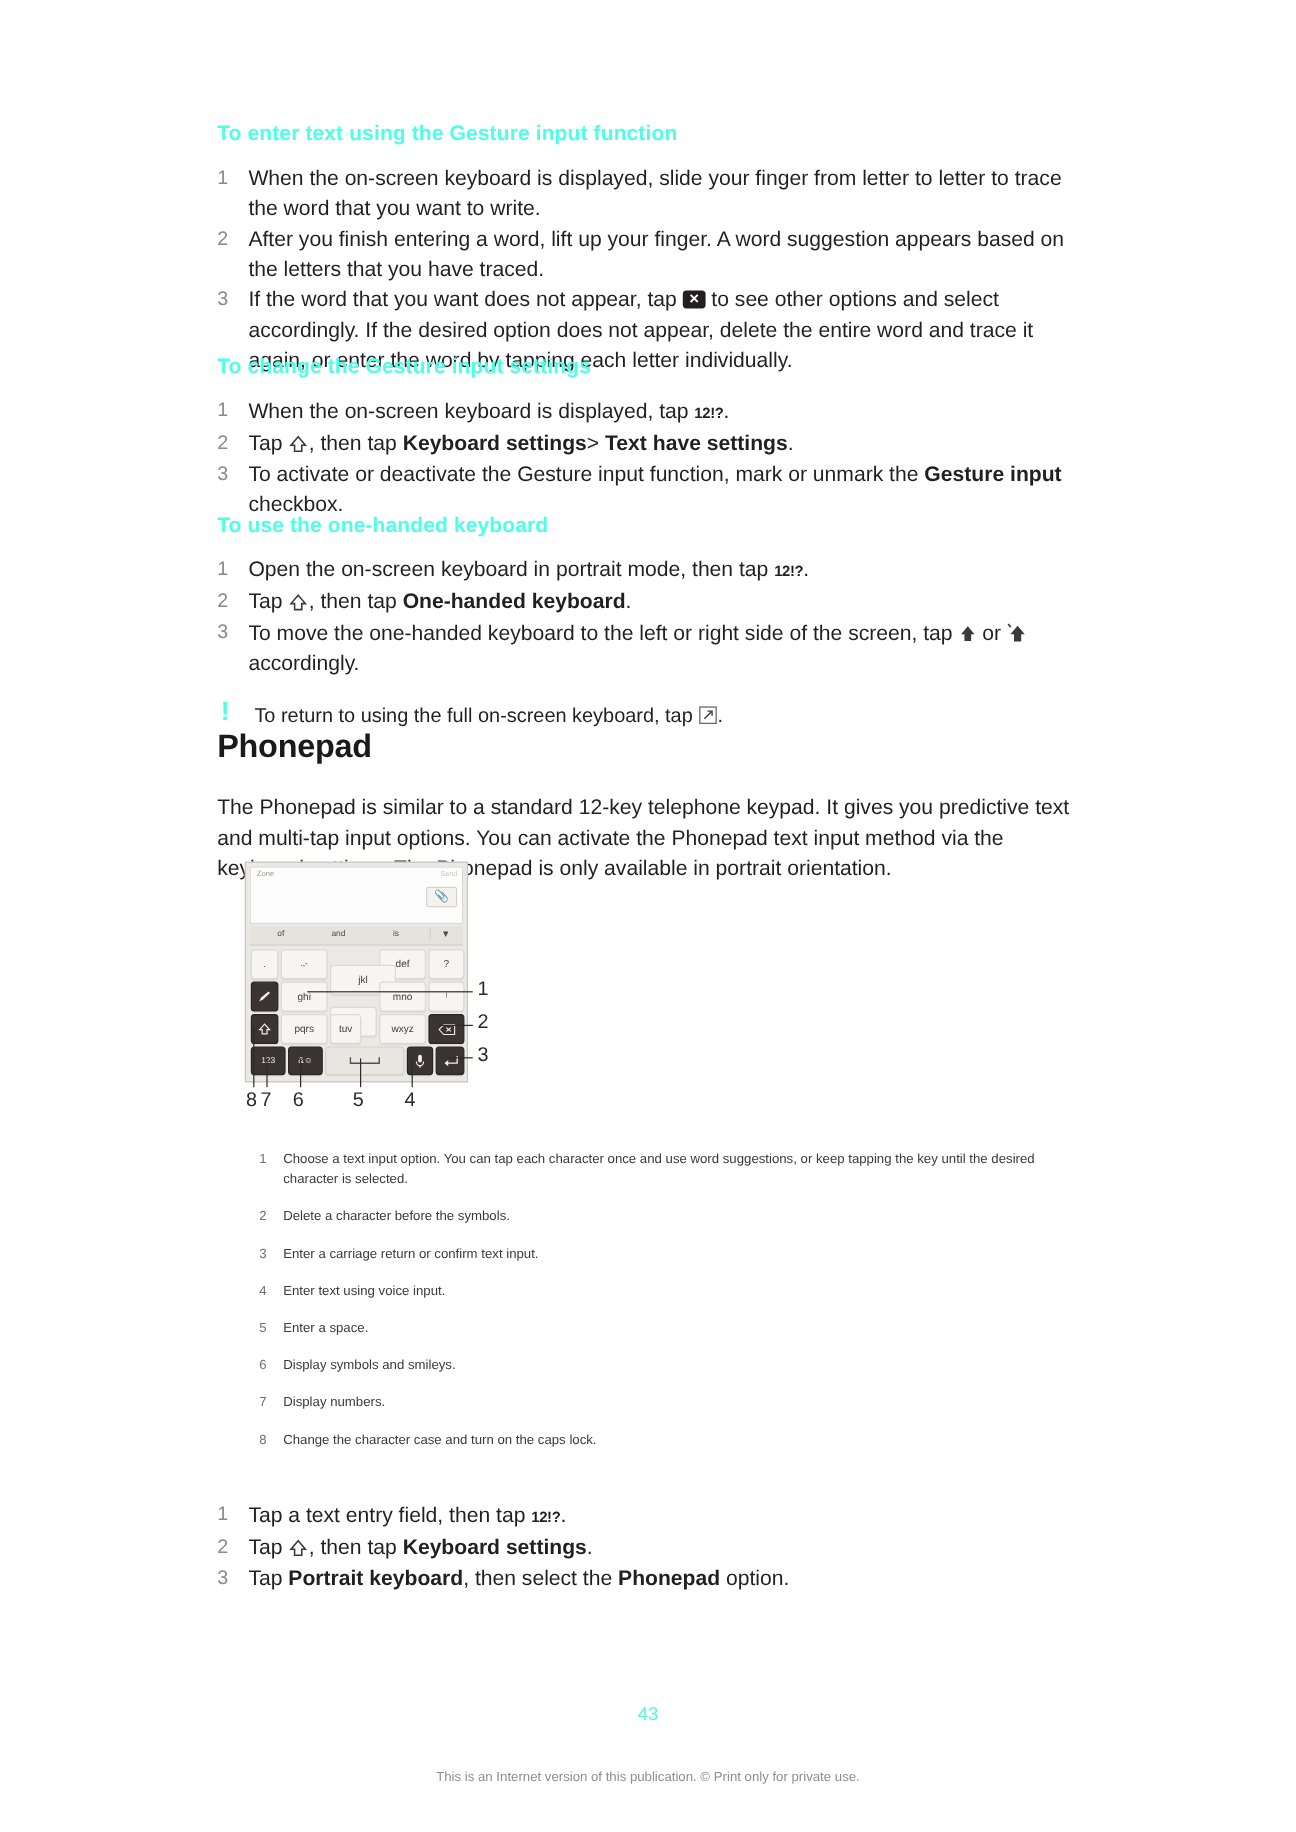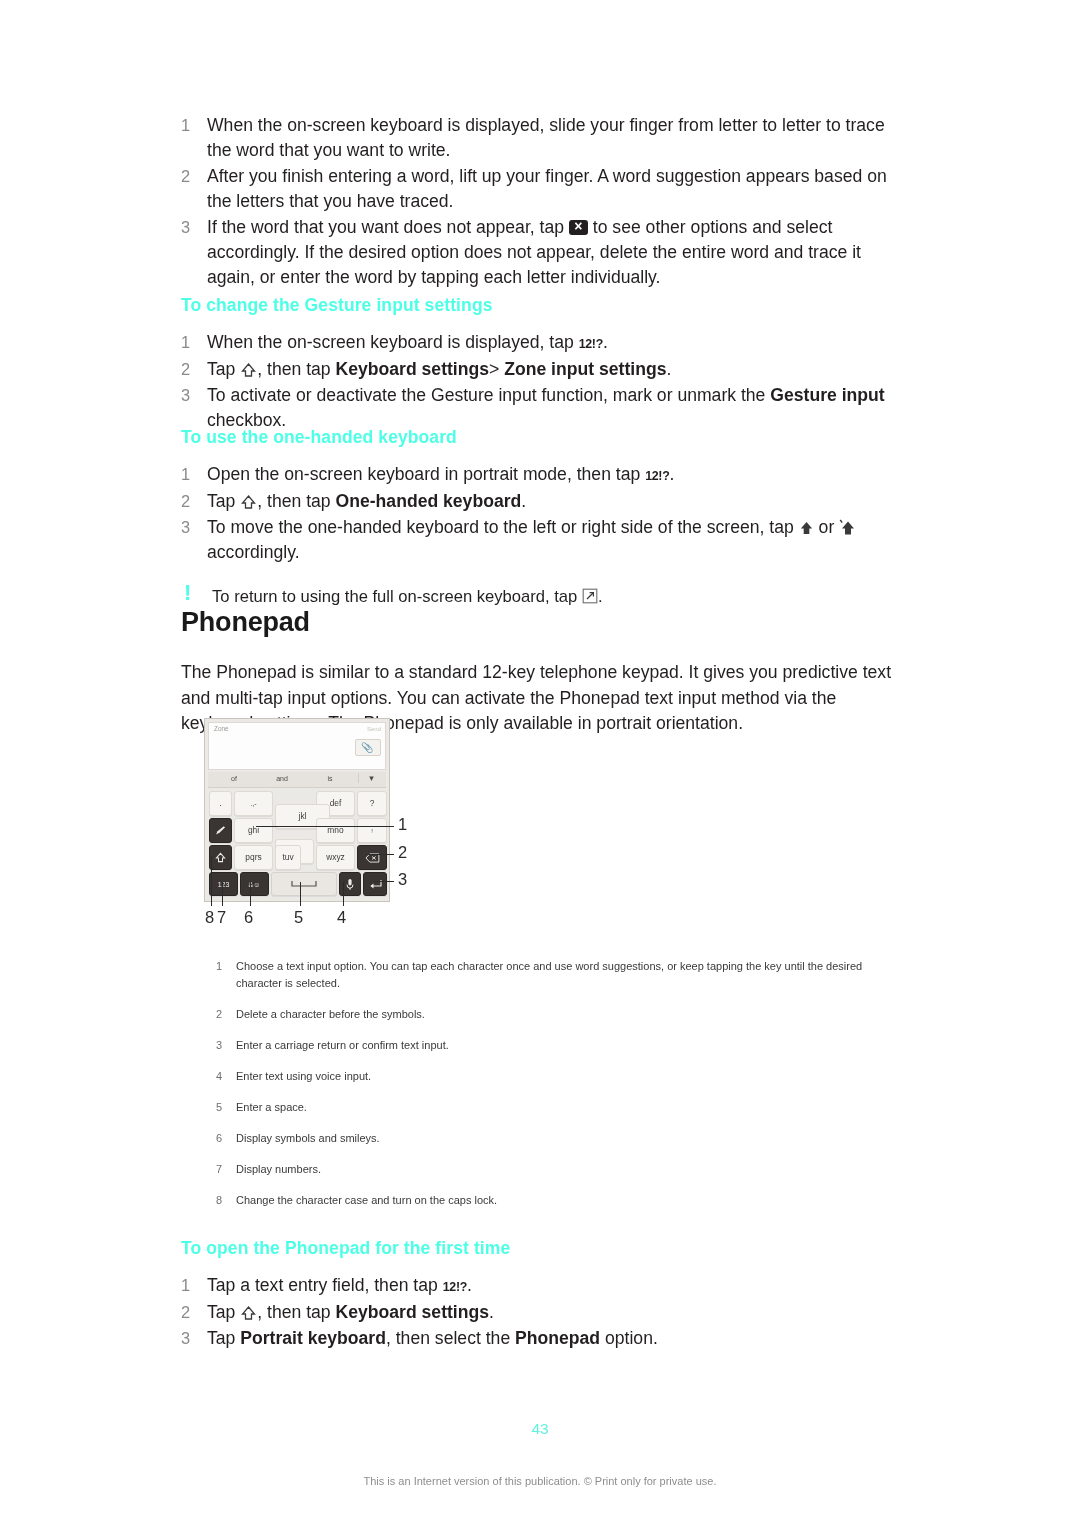--- a/index.html
+++ b/index.html
@@ -281,34 +281,35 @@
     color: #8e8e8e;
     font-size: 11px;
   }
 </style>
 </head>
 <body>
 
 <div class="page">
 
   <div class="col" style="top:100px;">
+    <div class="h3">To enter text using the Gesture input function</div>
     <ol class="steps" style="margin-top:13px;">
       <li><span>When the on-screen keyboard is displayed, slide your finger from letter to letter to trace the word that you want to write.</span></li>
       <li><span>After you finish entering a word, lift up your finger. A word suggestion appears based on the letters that you have traced.</span></li>
       <li><span>If the word that you want does not appear, tap </span><span class="ic ic-del"></span><span> to see other options and select accordingly. If the desired option does not appear, delete the entire word and trace it again, or enter the word by tapping each letter individually.</span></li>
     </ol>
   </div>
 
   <div class="col" style="top:294px;">
     <div class="h3">To change the Gesture input settings</div>
     <ol class="steps" style="margin-top:13px;">
       <li><span>When the on-screen keyboard is displayed, tap </span><span class="ic-12">12!?</span><span>.</span></li>
       <li><span>Tap </span><svg class="ic ic-shift" viewBox="0 0 16 16">
             <path d="M8 2 L14 9 L11 9 L11 14 L5 14 L5 9 L2 9 Z" fill="none" stroke="#3a3a3a" stroke-width="1.3"></path>
-          </svg><span>, then tap </span><b>Keyboard settings</b><span>&gt; </span><b>Zone input settings</b><span>.</span></li>
+          </svg><span>, then tap </span><b>Keyboard settings</b><span>&gt; </span><b>Text have settings</b><span>.</span></li>
       <li><span>To activate or deactivate the Gesture input function, mark or unmark the </span><b>Gesture input</b><span> checkbox.</span></li>
     </ol>
   </div>
 
   <div class="col" style="top:426px;">
     <div class="h3">To use the one-handed keyboard</div>
     <ol class="steps" style="margin-top:13px;">
       <li><span>Open the on-screen keyboard in portrait mode, then tap </span><span class="ic-12">12!?</span><span>.</span></li>
       <li><span>Tap </span><svg class="ic ic-shift" viewBox="0 0 16 16">
             <path d="M8 2 L14 9 L11 9 L11 14 L5 14 L5 9 L2 9 Z" fill="none" stroke="#3a3a3a" stroke-width="1.3"></path>
@@ -432,21 +433,20 @@
     <li>Delete a character before the symbols.</li>
     <li>Enter a carriage return or confirm text input.</li>
     <li>Enter text using voice input.</li>
     <li>Enter a space.</li>
     <li>Display symbols and smileys.</li>
     <li>Display numbers.</li>
     <li>Change the character case and turn on the caps lock.</li>
   </ol>
 
   <div class="col" style="top:1237px;">
-    <div class="h3">To open the Phonepad for the first time</div>
     <ol class="steps" style="margin-top:13px;">
       <li><span>Tap a text entry field, then tap </span><span class="ic-12">12!?</span><span>.</span></li>
       <li><span>Tap </span><svg class="ic ic-shift" viewBox="0 0 16 16">
             <path d="M8 2 L14 9 L11 9 L11 14 L5 14 L5 9 L2 9 Z" fill="none" stroke="#3a3a3a" stroke-width="1.3"></path>
           </svg><span>, then tap </span><b>Keyboard settings</b><span>.</span></li>
       <li><span>Tap </span><b>Portrait keyboard</b><span>, then select the </span><b>Phonepad</b><span> option.</span></li>
     </ol>
   </div>
 
   <div class="pagenum">43</div>

